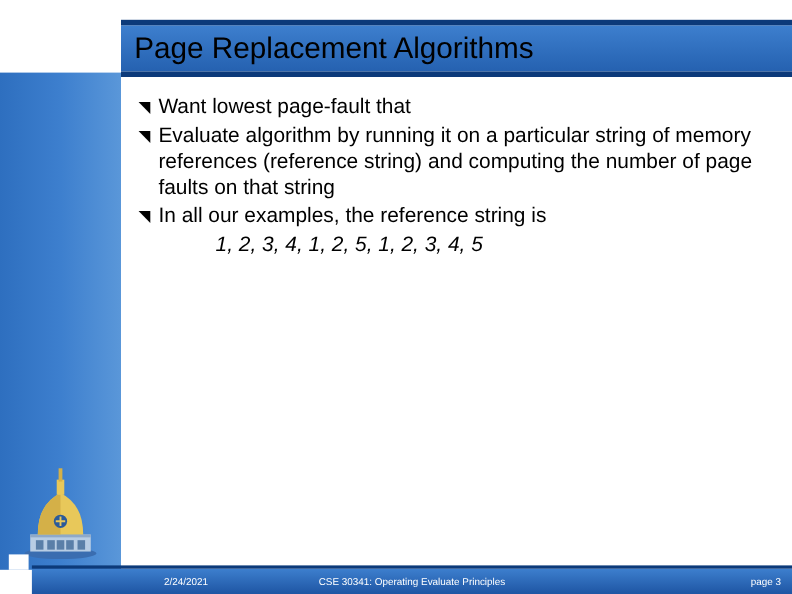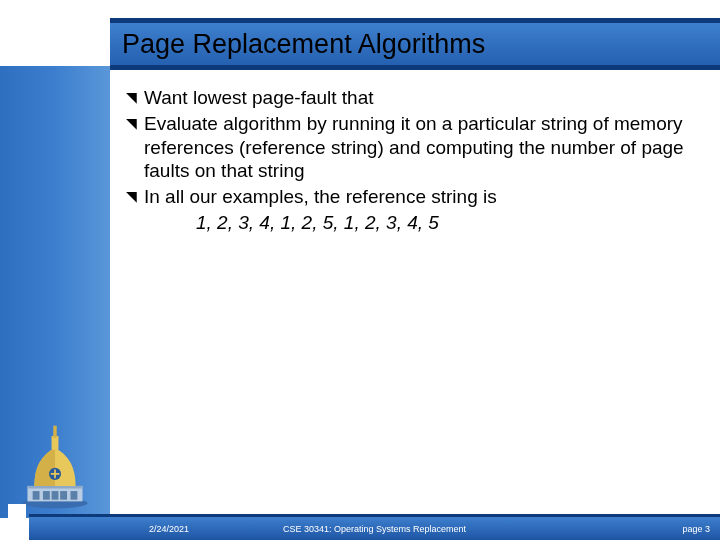--- a/index.html
+++ b/index.html
@@ -146,15 +146,15 @@
     <rect x="48" y="2" width="4" height="14" fill="#d4b048"></rect>
     <circle cx="50" cy="58" r="7" fill="#2a5a9a"></circle>
     <path d="M 50 53 L 50 63 M 45 58 L 55 58" stroke="#e8c85a" stroke-width="2"></path>
   </svg>
 </div>
 
 <div class="white-block"></div>
 
 <div class="footer">
   <span class="date">2/24/2021</span>
-  <span class="course">CSE 30341: Operating Systems Replacement</span>
+  <span class="course">CSE 30341: Operating Evaluate Principles</span>
   <span class="page">page 3</span>
 </div>
 
 </body></html>

